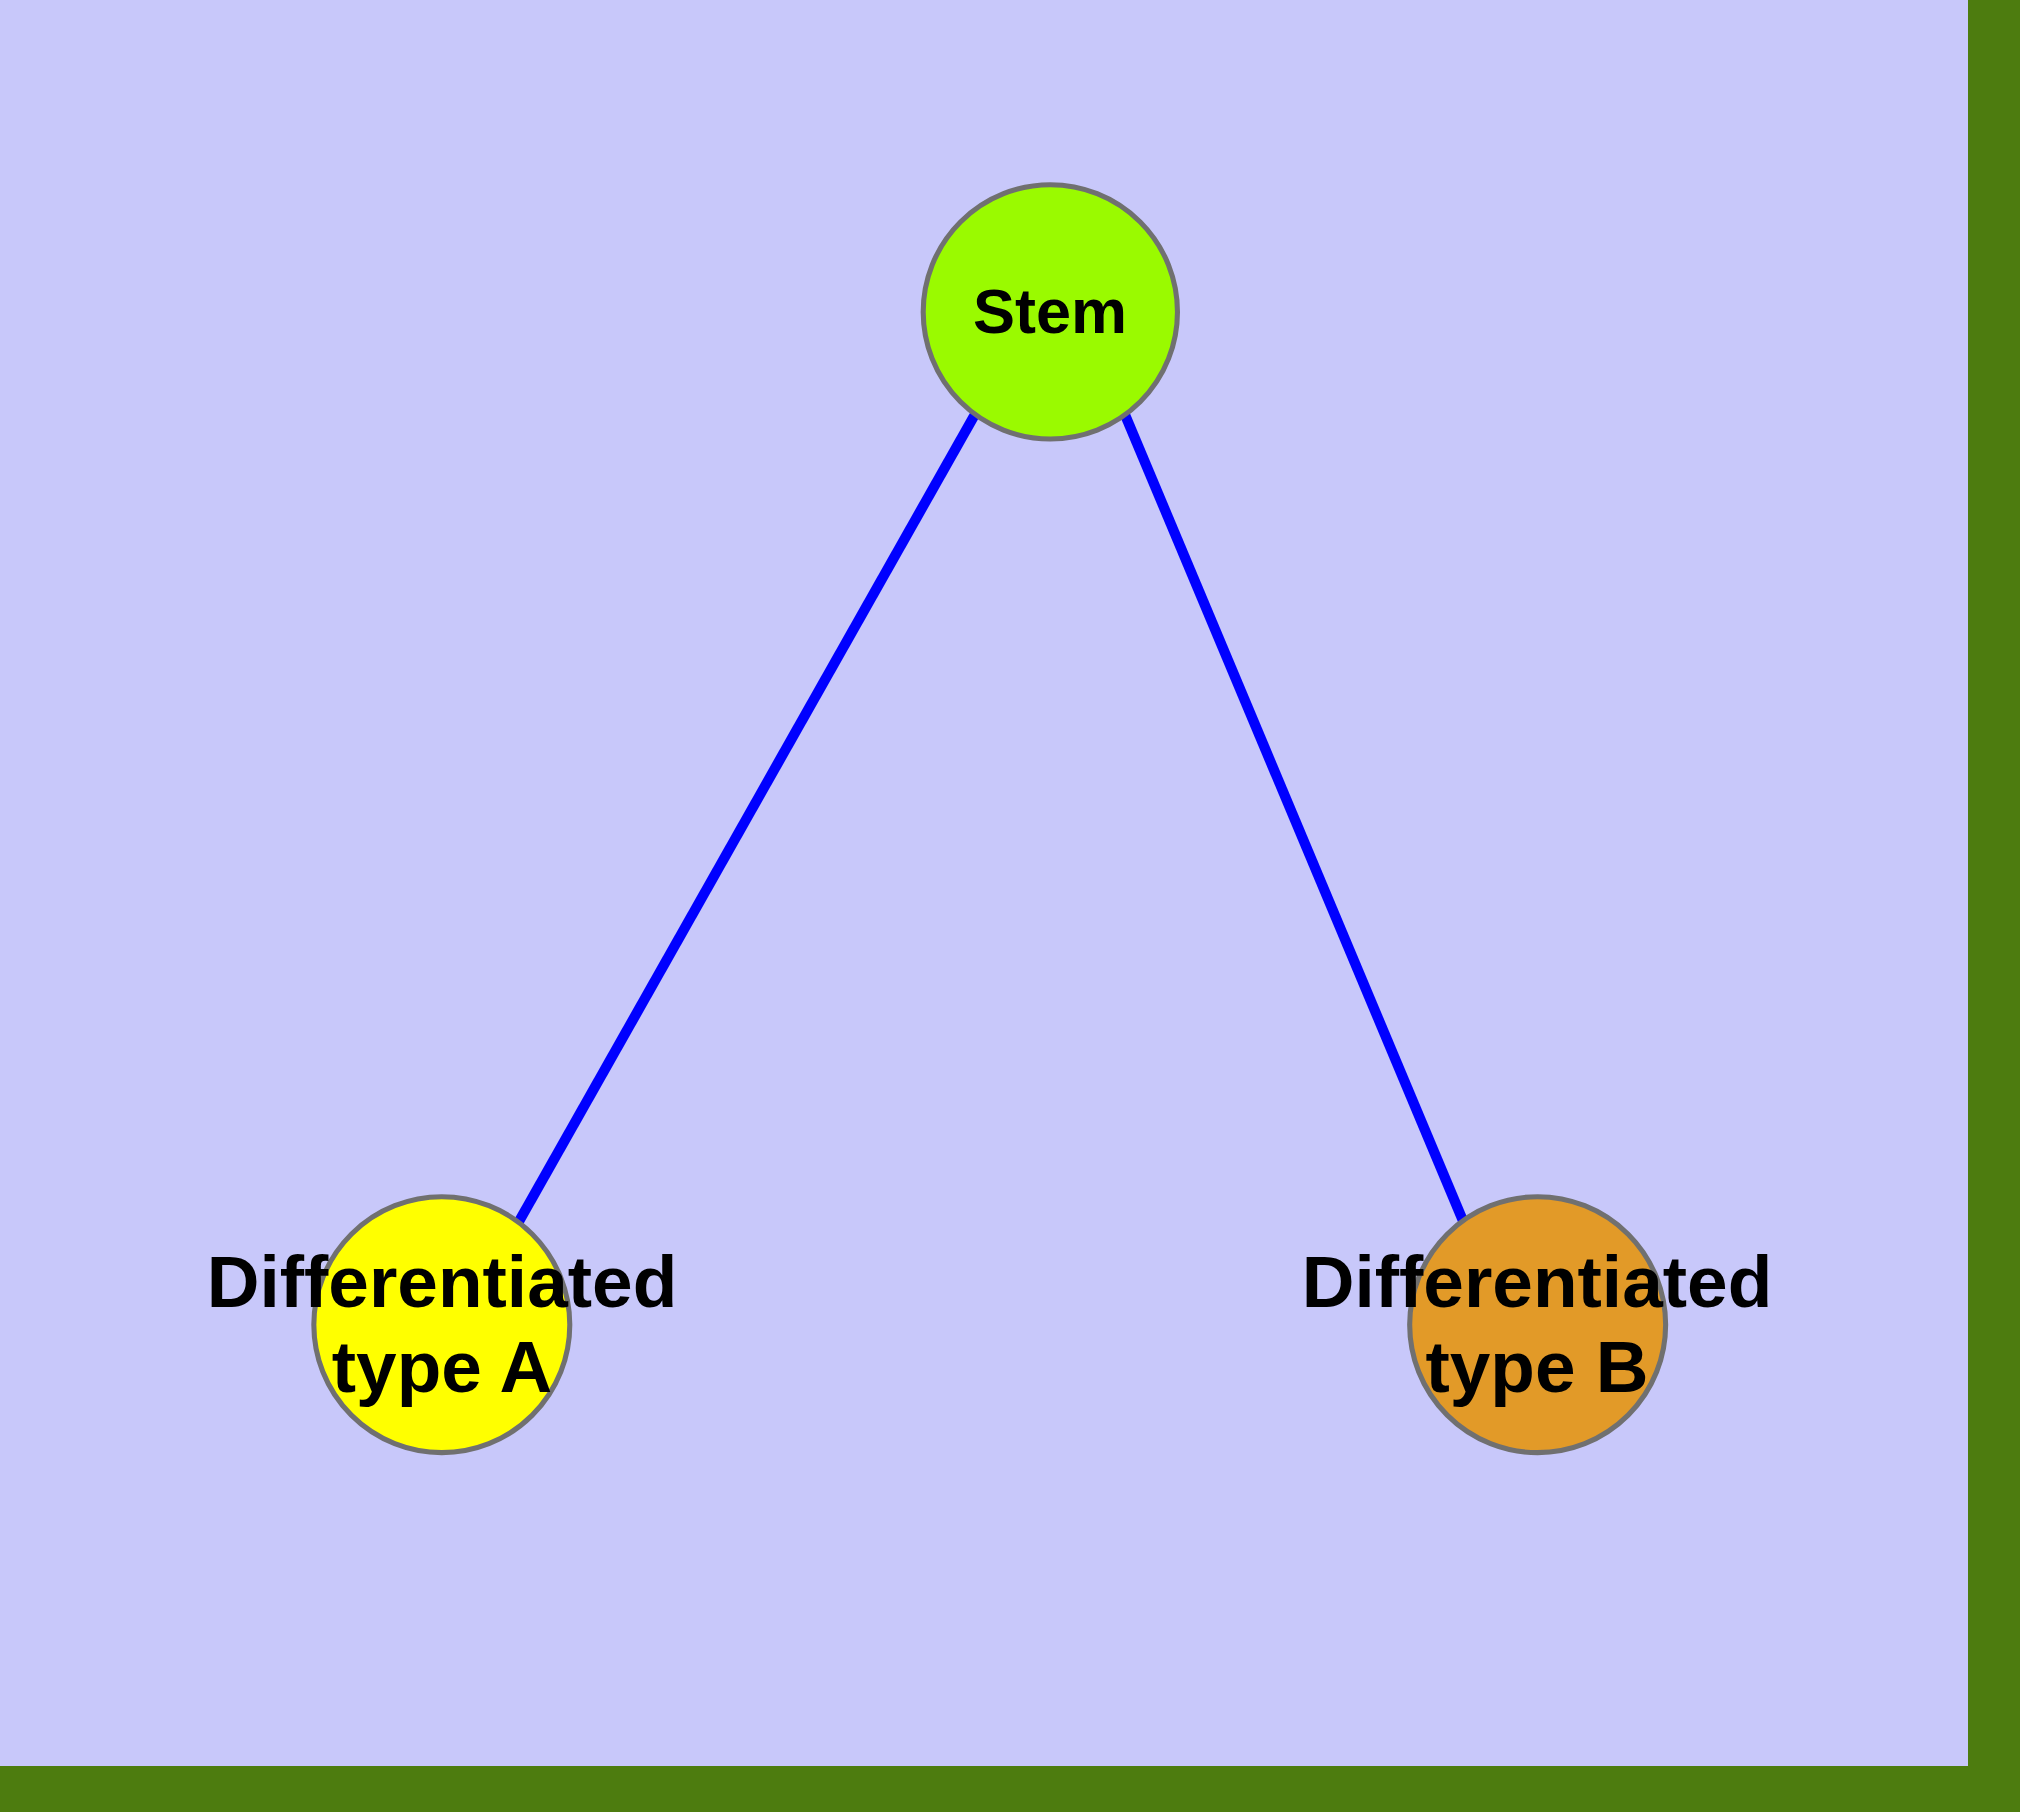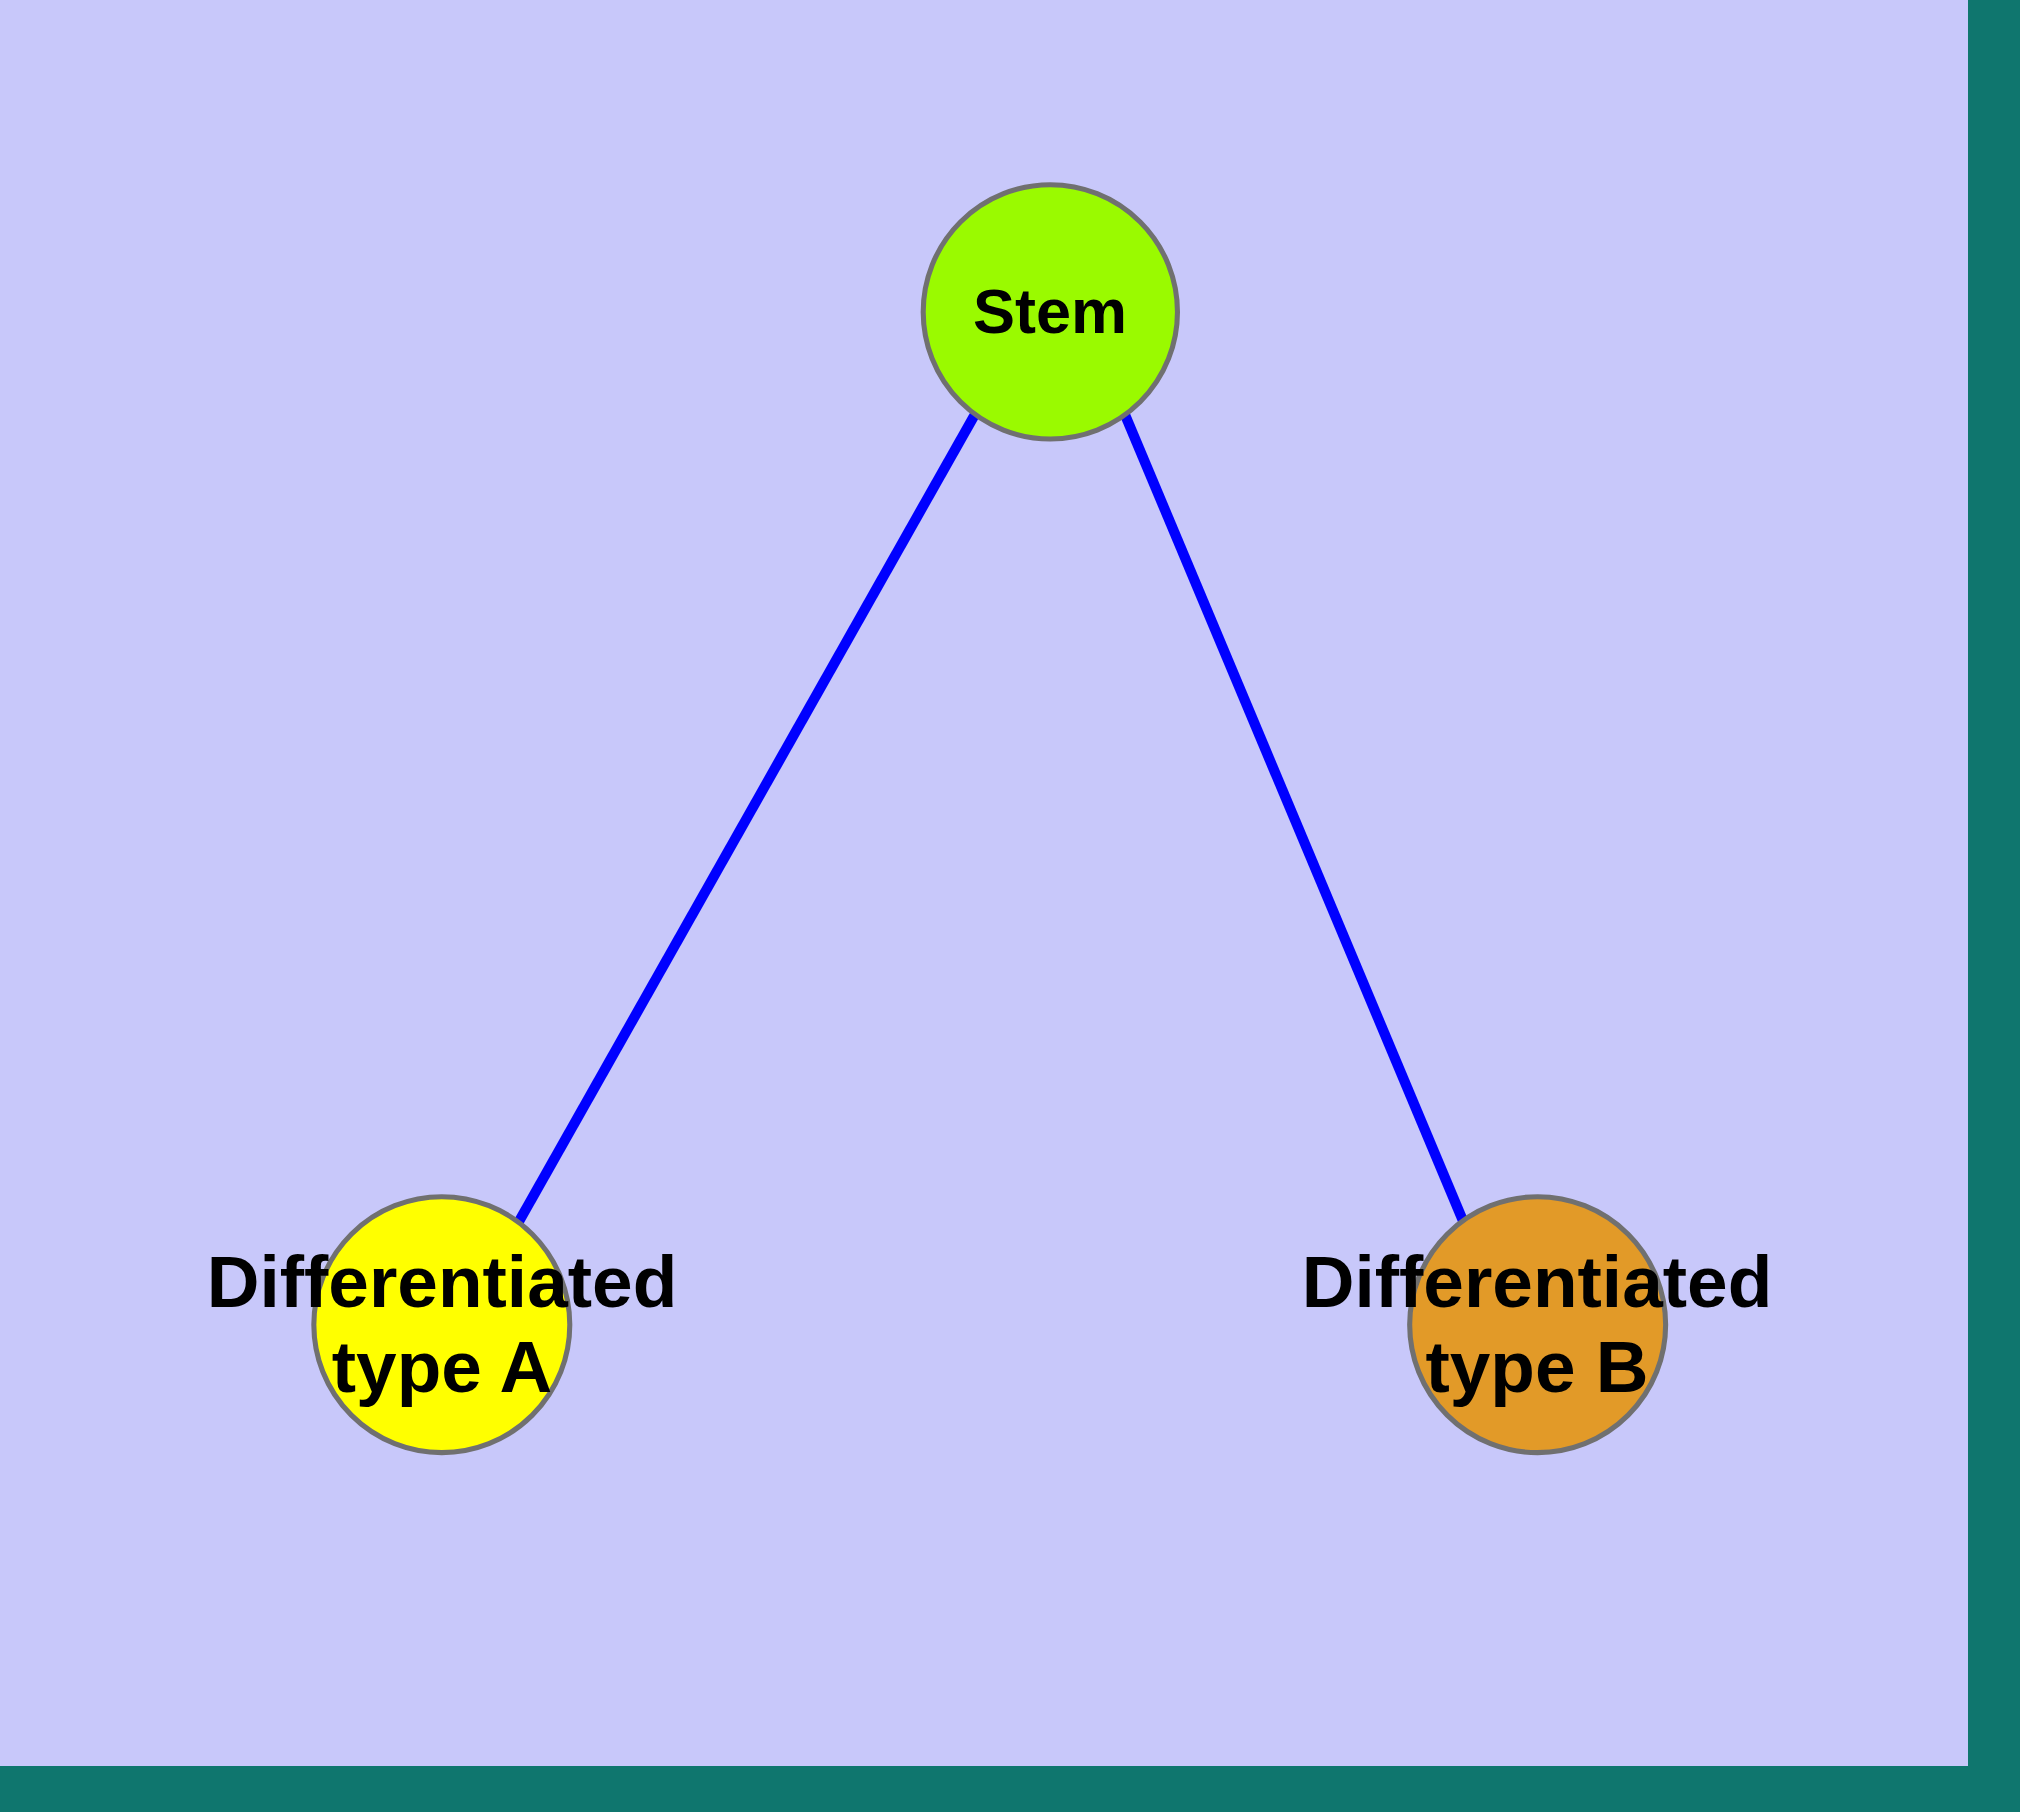--- a/index.html
+++ b/index.html
@@ -62,21 +62,21 @@
   #label-diff-b {
     font-size: 73px;
     left: 1537px;
     top: 1325px;
     transform: translate(-50%, -50%);
   }
 </style>
 </head>
 <body>
 
-<div id="canvas" style="background: #0f766e;">
+<div id="canvas" style="background: #4d7c0f;">
 
   <div id="plot-area" style="background: rgb(200, 200, 250);"></div>
 
   <svg id="graph-svg" viewBox="0 0 2384 2138" xmlns="http://www.w3.org/2000/svg">
 
     <g>
       <line x1="1150" y1="489" x2="611" y2="1443" stroke="#0000ff" stroke-width="12" stroke-linecap="butt"></line>
       <line x1="1327" y1="489" x2="1727" y2="1443" stroke="#0000ff" stroke-width="12" stroke-linecap="butt"></line>
     </g>
 

